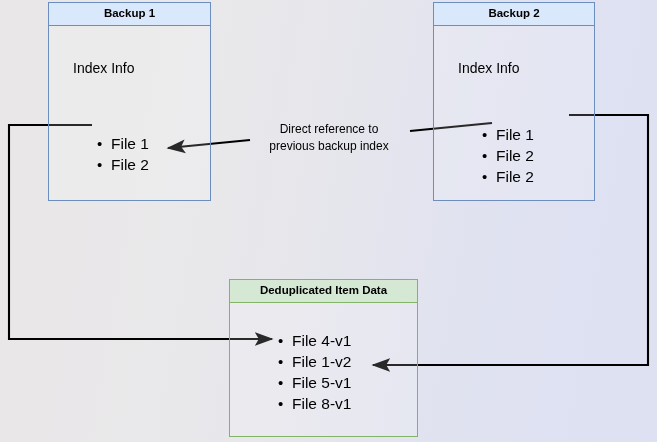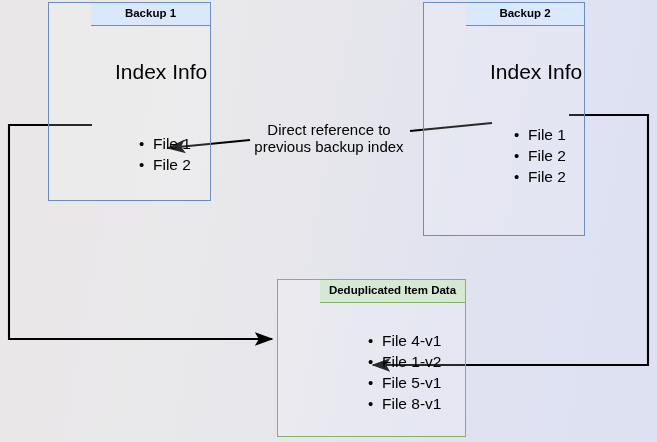--- a/index.html
+++ b/index.html
@@ -26,25 +26,23 @@
     height: 442px;
     pointer-events: none;
   }
 
   
   .node {
     position: absolute;
     box-sizing: border-box;
     border: 1.6px solid #6c8ebf;
     background: rgba(255,255,255,0.16);
-    padding-left: 42px;
   }
   .node.green {
     border-color: #82b366;
-    margin-left: 48px;
   }
   .node-header {
     box-sizing: border-box;
     height: 23px;
     line-height: 21px;
     text-align: center;
     font-size: 11.5px;
     font-weight: bold;
     color: #000;
     background: #dae8fc;
@@ -54,21 +52,21 @@
     background: #d5e8d4;
     border-bottom-color: #82b366;
   }
   .node-body {
     position: relative;
     height: calc(100% - 23px);
   }
 
   .index-title {
     position: absolute;
-    font-size: 21px;
+    font-size: 14px;
     color: #000;
     white-space: nowrap;
   }
 
   ul.file-list {
     position: absolute;
     margin: 0;
     padding: 0 0 0 16px;
     list-style: none;
   }
@@ -84,21 +82,21 @@
     position: absolute;
     left: -14px;
     top: 0;
     font-size: 15px;
     line-height: 21px;
   }
 
   
   .edge-label {
     position: absolute;
-    font-size: 15px;
+    font-size: 12px;
     line-height: 17px;
     color: #000;
     text-align: center;
     white-space: pre-line;
   }
 </style>
 </head>
 <body>
 
 <div id="canvas">
@@ -128,21 +126,21 @@
     <div class="node-header">Backup 1</div>
     <div class="node-body">
       <div class="index-title" style="left:24px; top:34px;">Index Info</div>
       <ul class="file-list" style="left:46px; top:107px;">
         <li>File 1</li>
         <li>File 2</li>
       </ul>
     </div>
   </div>
 
-  <div class="node" style="left:423px; top:2px; width:162px; height:234px;">
+  <div class="node" style="left:433px; top:2px; width:162px; height:199px;">
     <div class="node-header">Backup 2</div>
     <div class="node-body">
       <div class="index-title" style="left:24px; top:34px;">Index Info</div>
       <ul class="file-list" style="left:46px; top:98px;">
         <li>File 1</li>
         <li>File 2</li>
         <li>File 2</li>
       </ul>
     </div>
   </div>

